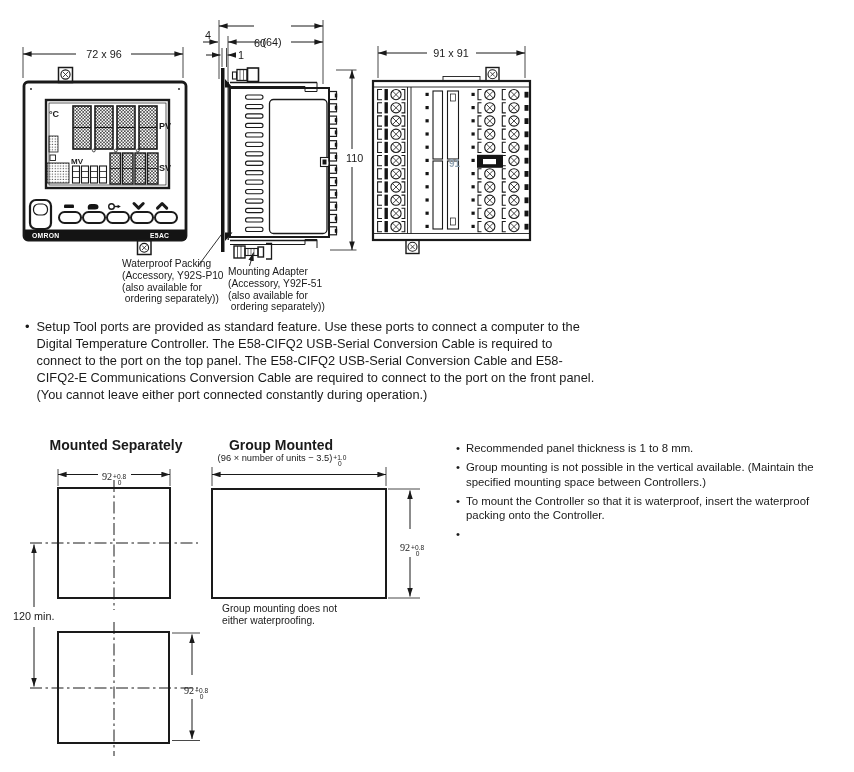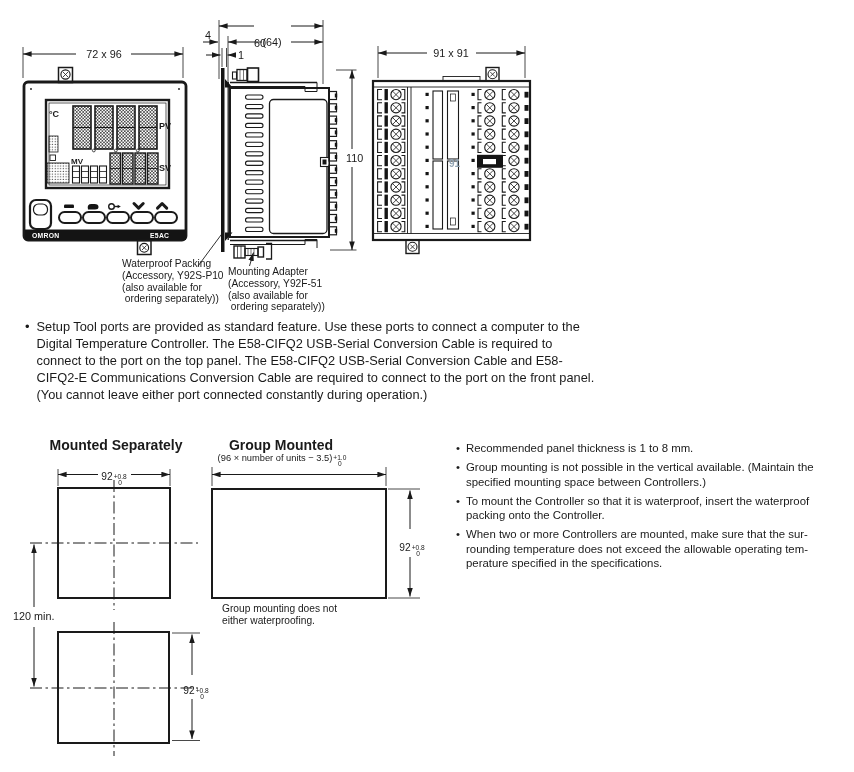--- a/index.html
+++ b/index.html
@@ -23,21 +23,21 @@
   .ov{position:absolute;color:#1a1a1a;}
   .dimt{font-size:10.8px;white-space:nowrap;}
   .ctr{transform:translateX(-50%);}
   .lbl{font-size:10.2px;line-height:11.8px;white-space:pre;}
   .hdr{font-weight:bold;font-size:14px;white-space:nowrap;}
   .para{display:flex;gap:7px;font-size:12.8px;line-height:17px;}
   .para .bl{font-size:13px;}
   .pre{white-space:pre;}
   .nts{font-size:11.4px;line-height:14.3px;}
   .nitem{display:flex;gap:6px;margin-bottom:5px;}
-  .tolmain{font-size:10.2px;}
+  .tolmain{font-size:10.2px;font-family:Liberation Serif, serif;}
   .stk{display:inline-flex;flex-direction:column;align-items:center;font-size:6.6px;
        line-height:6.2px;margin-left:1px;position:relative;top:-1px;}
   .sub9{font-size:9.3px;}
 </style>
 </head>
 <body>
 
 <div class="page">
 
 <svg id="top-drawing" style="left:0;top:0" width="560" height="320" viewBox="0 0 560 320">
@@ -556,19 +556,16 @@
     <span class="pre">Group mounting is not possible in the vertical available. (Maintain the
 specified mounting space between Controllers.)</span>
   </div>
   <div class="nitem">
     <span>•</span>
     <span class="pre">To mount the Controller so that it is waterproof, insert the waterproof
 packing onto the Controller.</span>
   </div>
   <div class="nitem">
     <span>•</span>
-    <span class="pre">When two or more Controllers are mounted, make sure that the sur-
-rounding temperature does not exceed the allowable operating tem-
-perature specified in the specifications.</span>
   </div>
 </div>
 
 </div>
 
 </body></html>

